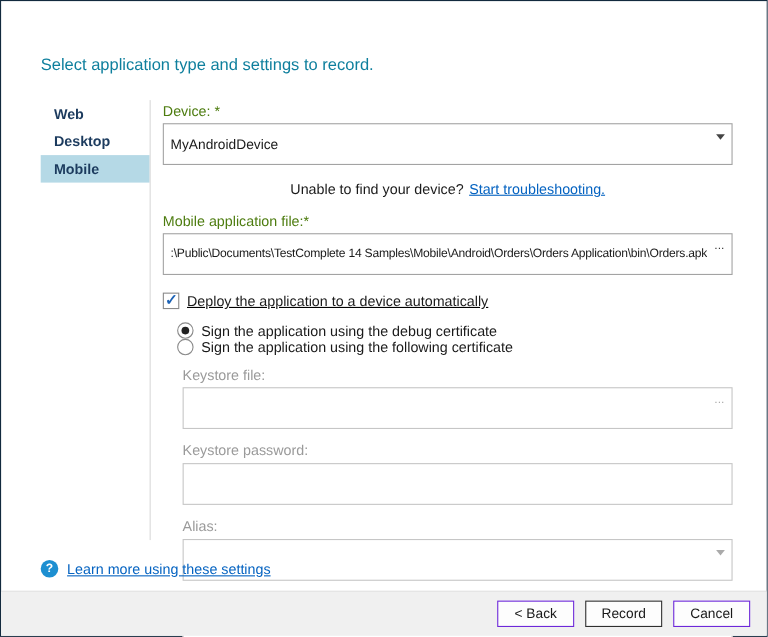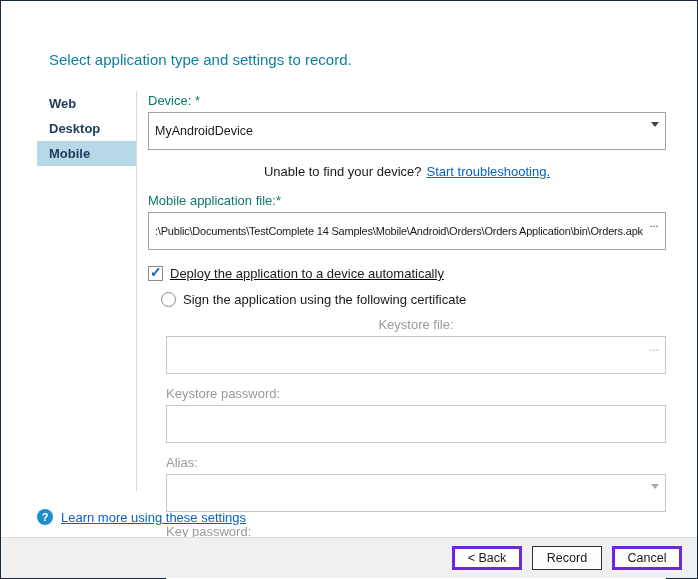--- a/index.html
+++ b/index.html
@@ -22,38 +22,38 @@
     display: flex; align-items: center;
     padding-left: 10px; font-size: 13px;
   }
   .close-btn {
     position: absolute; right: 0; top: 0; width: 42px; height: 28px;
     display: flex; align-items: center; justify-content: center;
     color: #ffffff; font-size: 13px; cursor: pointer;
   }
   
   .heading {
-    position: absolute; left: 48px; top: 50px;
+    position: absolute; left: 36px; top: 50px;
     color: #0e7f9d; font-size: 15px;
   }
   
   .sidebar { position: absolute; left: 36px; top: 90px; width: 99px; }
   .sidebar-item {
     height: 25px; display: flex; align-items: center;
     padding-left: 12px; font-size: 13px; font-weight: bold;
     color: #1c3b5e; cursor: pointer;
   }
   .sidebar-item.selected { background: #b5d9e6; }
   .vsep {
     position: absolute; left: 135px; top: 90px; width: 1px; height: 400px;
     background: #d9d9d9;
   }
   
   .content { position: absolute; left: 147px; top: 92px; width: 518px; }
-  .field-label { font-size: 13px; color: #0f766e; }
+  .field-label { font-size: 13px; color: #4d7c0f; }
   .field-label.disabled { color: #9a9a9a; }
 
   .combo, .textfield {
     position: relative; height: 38px; width: 100%;
     border: 1px solid #a3a3a3; background: #ffffff;
     display: flex; align-items: center;
     padding: 0 20px 0 6px; cursor: default;
   }
   .combo .value, .textfield .value {
     font-size: 12.5px; color: #1a1a1a; white-space: nowrap; overflow: hidden;
@@ -70,21 +70,21 @@
     display: flex; align-items: center; justify-content: center;
     font-size: 11px; color: #333333; cursor: pointer;
   }
   .disabled-ctl { border-color: #c6c6c6; }
   .disabled-ctl .value { color: #9a9a9a; }
   .disabled-ctl .arrow { border-top-color: #aaaaaa; }
   .disabled-ctl .browse { color: #aaaaaa; }
 
   .mt4 { margin-top: 4px; } .mt12 { margin-top: 12px; }
   .mt14 { margin-top: 14px; } .mt16 { margin-top: 16px; text-decoration: underline; }
-  .mt10 { margin-top: 10px; text-align: center; } .mt11 { margin-top: 11px; }
+  .mt10 { margin-top: 10px; } .mt11 { }
 
   .inline-row { display: flex; align-items: center; font-size: 13px; justify-content: center; }
   .link { color: #0563c1; text-decoration: underline; cursor: pointer; font-size: 13px; }
   .help-text { font-size: 13px; color: #1a1a1a; margin-right: 5px; }
 
   .check-row, .radio-row { display: flex; align-items: center; }
   .radio-row { margin-left: 13px; }
   .checkbox {
     width: 15px; height: 15px; border: 1px solid #8a8a8a; background: #ffffff;
     margin-right: 7px; position: relative; cursor: pointer; flex: none;
@@ -119,21 +119,21 @@
   
   .hsep { position: absolute; left: 0; right: 0; top: 536px; height: 1px; background: #dcdcdc; }
   .btnbar {
     position: absolute; left: 0; right: 0; top: 537px; bottom: 0;
     background: #f0f0f0;
     display: flex; align-items: center; justify-content: flex-end;
     gap: 10px; padding-right: 15px;
   }
   .btn {
     width: 70px; height: 24px; background: #fdfdfd;
-    border: 3px solid #6d28d9; font-size: 12.5px; color: #1a1a1a;
+    border: 1px solid #6d28d9; font-size: 12.5px; color: #1a1a1a;
     display: flex; align-items: center; justify-content: center; cursor: pointer;
     font-family: "Liberation Sans", sans-serif;
   }
   .btn.default { border: 1px solid #2f2f2f; }
 </style>
 </head>
 <body>
 
 <div class="window">
 
@@ -164,20 +164,24 @@
     <div class="textfield mt4">
       <span class="value path">:\Public\Documents\TestComplete 14 Samples\Mobile\Android\Orders\Orders Application\bin\Orders.apk</span>
       <span class="browse">...</span>
     </div>
 
     <div class="check-row mt16">
       <span class="checkbox checked"></span>
       <span class="ctl-label">Deploy the application to a device automatically</span>
     </div>
 
+    <div class="radio-row mt12">
+      <span class="radio selected"></span>
+      <span class="ctl-label">Sign the application using the debug certificate</span>
+    </div>
 
     <div class="radio-row mt11">
       <span class="radio"></span>
       <span class="ctl-label">Sign the application using the following certificate</span>
     </div>
 
     <div class="subgroup">
 
       <div class="field-label disabled mt10">Keystore file:</div>
       <div class="textfield disabled-ctl mt4">

